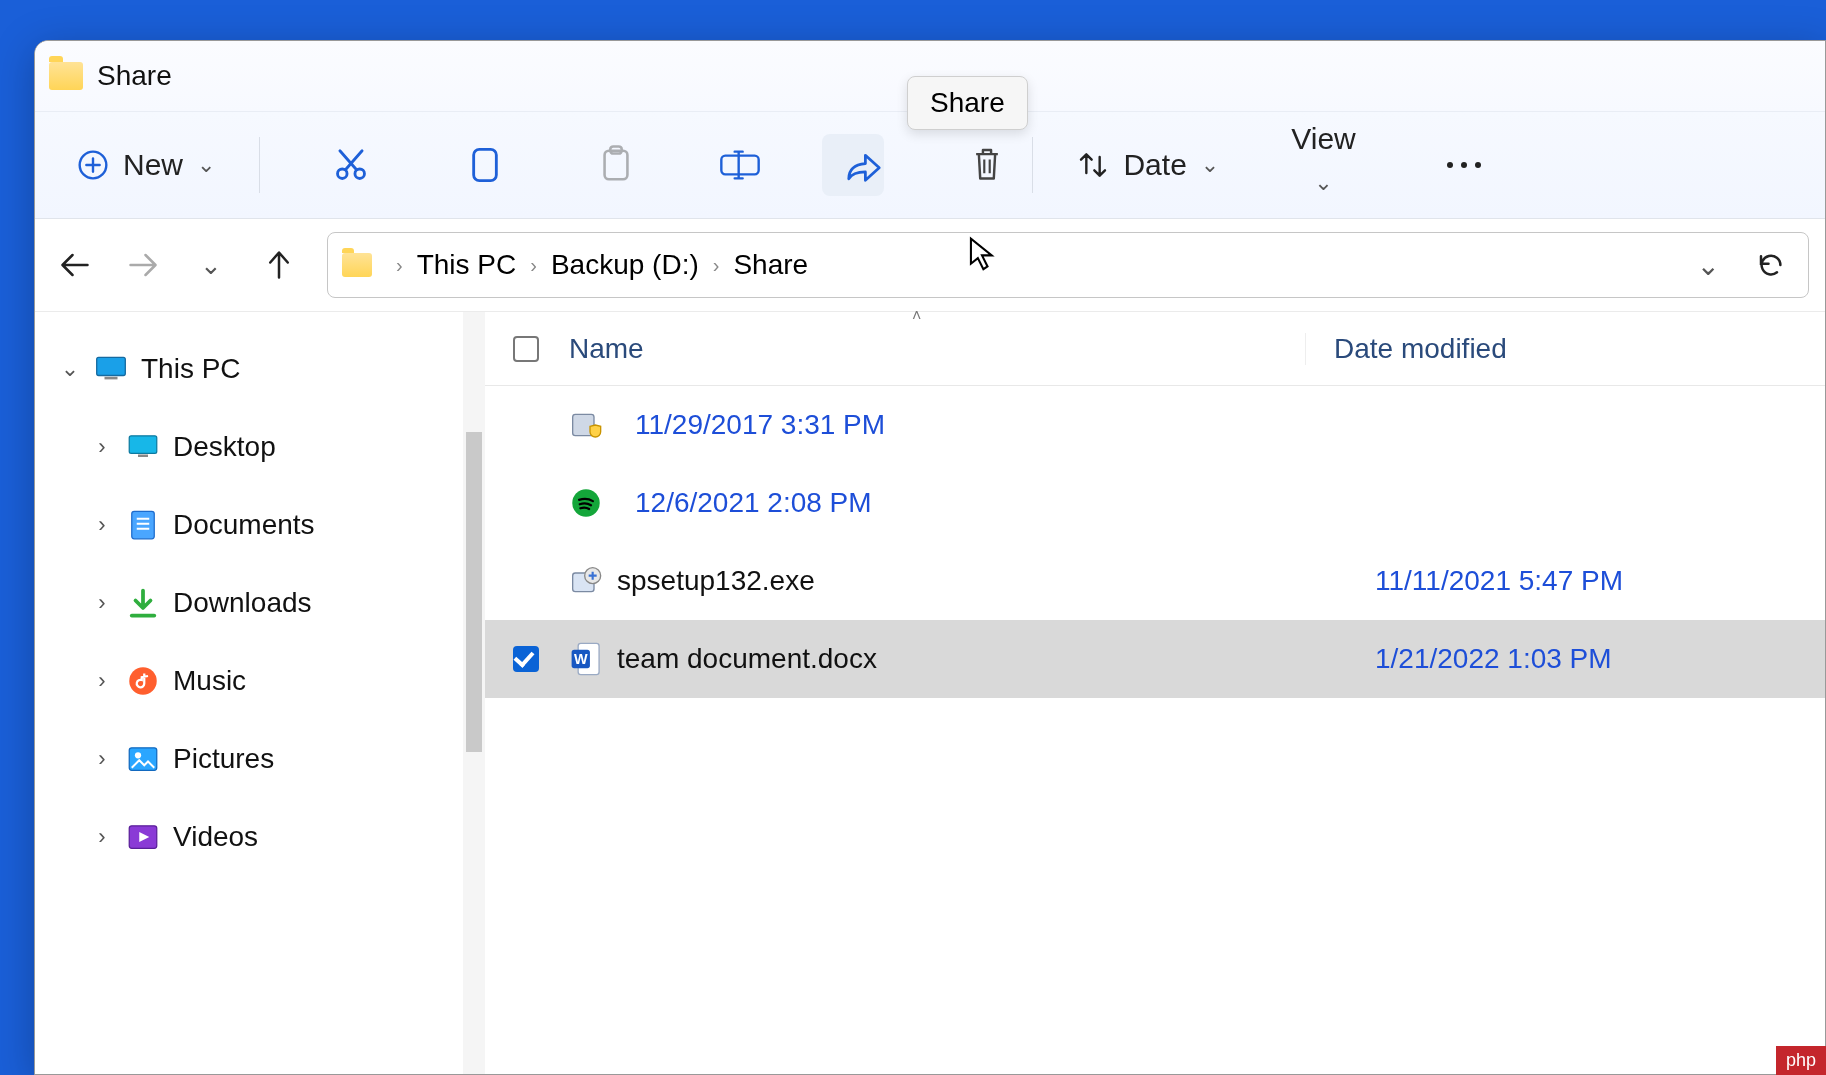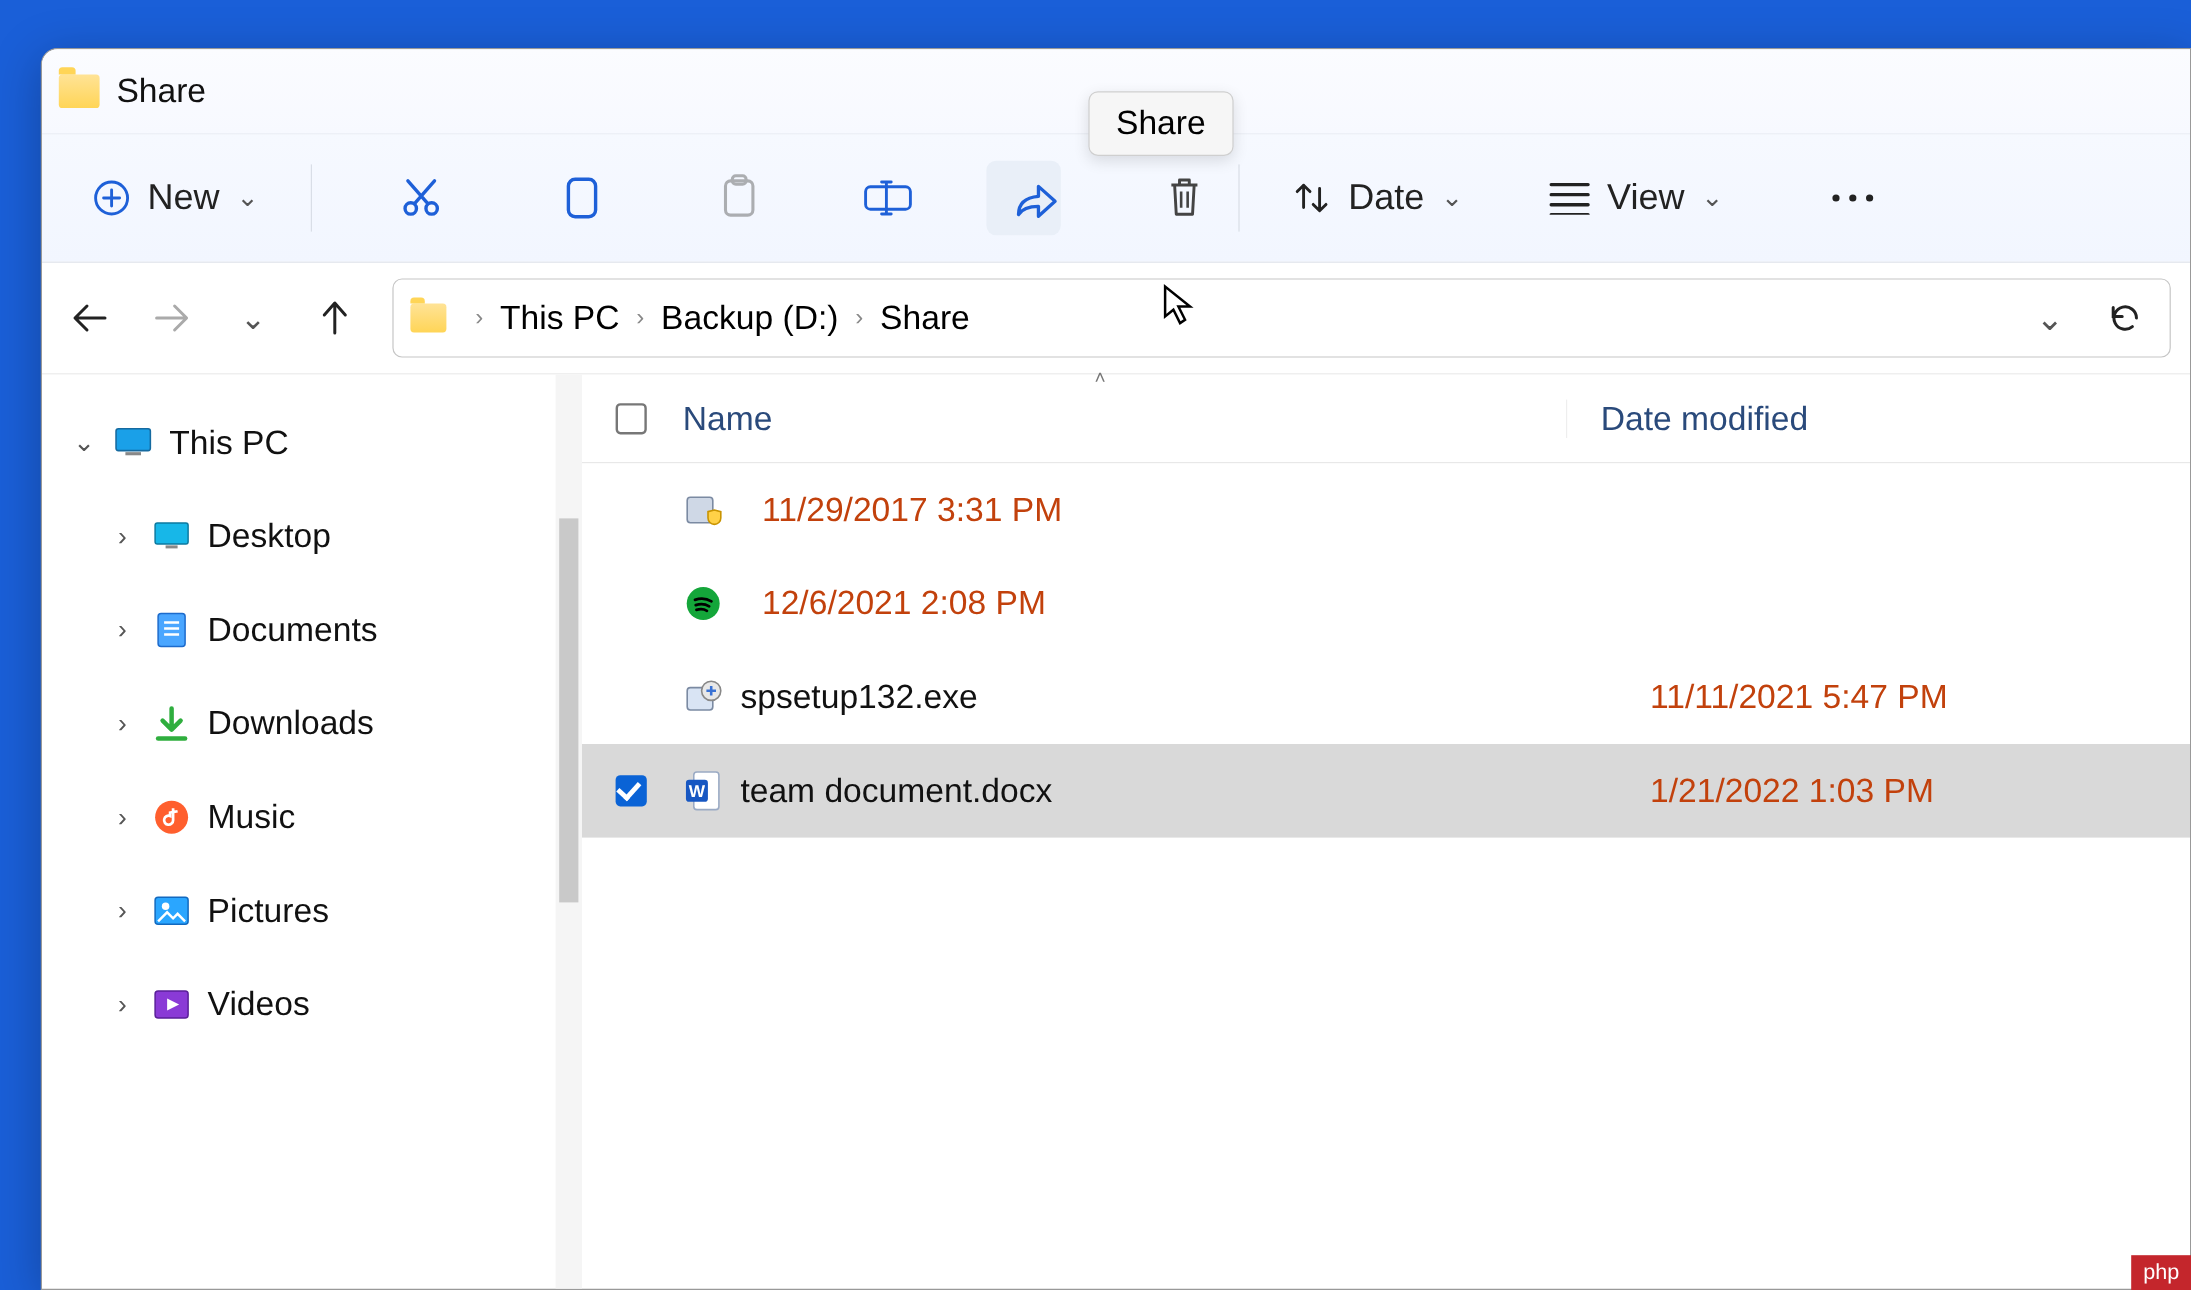--- a/index.html
+++ b/index.html
@@ -157,21 +157,21 @@
   }
   .file-row .cbwrap { width:56px; display:flex; align-items:center; }
   .file-row .cb { width:26px; height:26px; border-radius:4px; }
   .file-row .cb.checked { background:#0a63d6; position:relative; }
   .file-row .cb.checked::after {
     content:""; position:absolute; left:5px; top:2px; width:8px; height:14px;
     border:solid #fff; border-width:0 4px 4px 0; transform:rotate(42deg);
   }
   .file-row .ficon { width:34px; height:34px; margin-right:14px; display:flex; align-items:center; justify-content:center; font-size:28px; }
   .file-row .fname { flex:0 0 740px; }
-  .file-row .fdate { flex:1; color:#c2410c; padding-left:18px; }
+  .file-row .fdate { flex:1; color:#1d4ed8; padding-left:18px; }
   .file-row.selected { background:#d9d9d9; }
 
   .cursor {
     position:absolute;
     width:28px; height:36px;
     pointer-events:none;
   }
   .watermark {
     position:absolute; right:0; bottom:0;
     background:#c4262c; color:#fff;
@@ -249,21 +249,21 @@
     <div class="sep"></div>
 
     <div class="tbtn labelled">
       <svg width="32" height="32" viewBox="0 0 24 24">
         <path d="M7 4 v14 M3 8 l4-4 4 4 M17 20 v-14 M13 16 l4 4 4-4" fill="none" stroke="#222" stroke-width="1.8" stroke-linecap="round" stroke-linejoin="round"></path>
       </svg>
       <span>Date</span>
       <span class="chev">⌄</span>
     </div>
 
-    <div class="tbtn labelled" style="margin-left:30px;">
+    <div class="tbtn labelled" style="margin-left:30px;flex-direction:column;">
       <svg width="34" height="28" viewBox="0 0 24 20">
         <path d="M1 2 h22 M1 8 h22 M1 14 h22 M1 20 h22" stroke="#222" stroke-width="2" stroke-linecap="round"></path>
       </svg>
       <span>View</span>
       <span class="chev">⌄</span>
     </div>
 
     <div class="tbtn" style="margin-left:40px;">
       <svg width="40" height="12" viewBox="0 0 40 12">
         <circle cx="6" cy="6" r="3" fill="#222"></circle>

